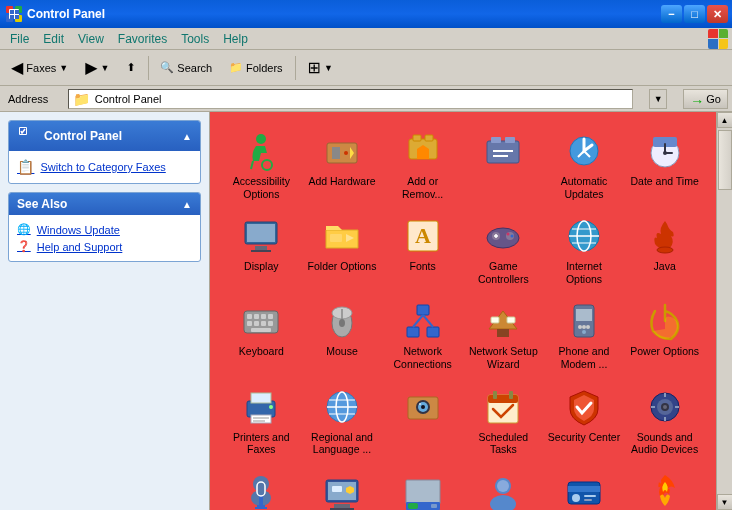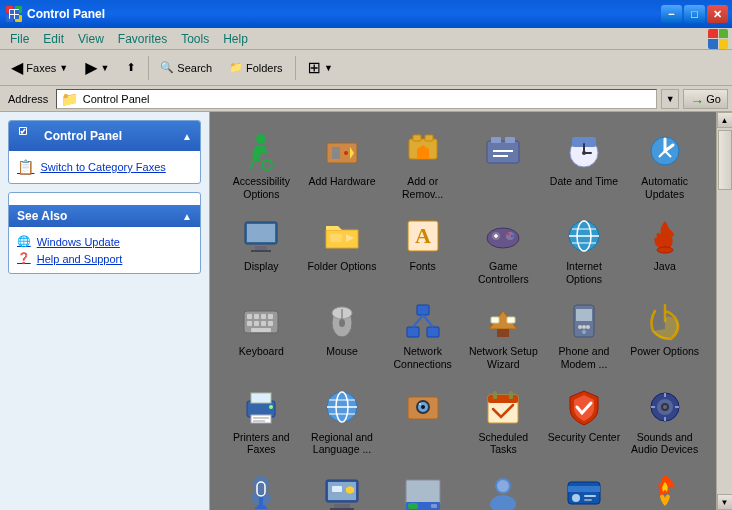--- a/index.html
+++ b/index.html
@@ -39,21 +39,21 @@
     .toolbar-btn {
       display: flex; align-items: center; gap: 3px; padding: 3px 6px;
       background: transparent; border: 1px solid transparent; cursor: pointer;
       font-size: 11px; color: #000; border-radius: 2px; height: 28px;
     }
     .toolbar-sep { width: 1px; height: 24px; background: #aca899; margin: 0 2px; }
 
     
     .address-bar {
       background: #d4d0c8; border-bottom: 1px solid #aca899;
-      height: 26px; display: flex; align-items: center; padding: 2px 4px; gap: 4px;
+      height: 26px; display: flex; align-items: center; padding: 2px 4px; gap: 16px;
     }
     .address-label { font-size: 11px; color: #000; padding: 0 4px; }
     .address-field {
       flex: 1; height: 20px; background: white; border: 1px inset #aca899;
       display: flex; align-items: center; padding: 0 4px; font-size: 11px; gap: 4px;
     }
     .address-dropdown {
       width: 18px; height: 20px; background: #d4d0c8; border: 1px solid #aca899;
       display: flex; align-items: center; justify-content: center; cursor: pointer; font-size: 9px;
     }
@@ -84,25 +84,25 @@
     .panel-chevron { font-size: 10px; cursor: pointer; }
     .panel-body { padding: 6px 8px; }
     .panel-link {
       display: flex; align-items: center; gap: 6px; color: #0033cc; text-decoration: underline;
       cursor: pointer; padding: 2px 0; font-size: 11px;
     }
     .see-also-section { margin-top: 4px; }
     .see-also-header {
       background: linear-gradient(to bottom, #3a7bd5, #2860c0);
       color: white; padding: 4px 8px; font-size: 12px; font-weight: bold;
-      display: flex; align-items: center; justify-content: space-between; cursor: pointer; margin-top: 12px;
-    }
-
-    
-    .right-content { flex: 1; overflow-y: auto; background: #737373; padding: 8px 8px; position: relative; }
+      display: flex; align-items: center; justify-content: space-between; cursor: pointer;
+    }
+
+    
+    .right-content { flex: 1; overflow-y: auto; background: #ef4444; padding: 8px 8px; position: relative; }
     .scrollbar-track {
       width: 16px; background: #d4d0c8; border-left: 1px solid #aca899;
       display: flex; flex-direction: column; align-items: center;
     }
     .scroll-btn {
       width: 16px; height: 16px; background: linear-gradient(to bottom, #e8e4dc, #c8c4bc);
       border: 1px solid #aca899; display: flex; align-items: center; justify-content: center;
       cursor: pointer; font-size: 8px;
     }
     .scroll-thumb {
@@ -305,37 +305,37 @@
                 <rect x="4" y="10" width="32" height="22" rx="2" fill="#6677aa" stroke="#445588"></rect>
                 <rect x="8" y="6" width="10" height="6" rx="1" fill="#8899cc"></rect>
                 <rect x="22" y="6" width="10" height="6" rx="1" fill="#8899cc"></rect>
                 <path d="M10 20 L30 20 M10 25 L25 25" stroke="white" stroke-width="2"></path>
               </svg>
             </div>
           </div>
           <div class="icon-item">
             <div class="icon-img">
               <svg viewBox="0 0 40 40" width="40" height="40">
+                <circle cx="20" cy="20" r="14" fill="#4499dd" stroke="#2277bb" stroke-width="1"></circle>
+                <path d="M20 8 L20 20 L28 14" stroke="white" stroke-width="3" fill="none" stroke-linecap="round"></path>
+                <path d="M14 26 L20 20 L26 26" stroke="white" stroke-width="2" fill="none"></path>
+              </svg>
+            </div>
+            <div class="icon-label">Automatic Updates</div>
+          </div>
+          <div class="icon-item">
+            <div class="icon-img">
+              <svg viewBox="0 0 40 40" width="40" height="40">
                 <circle cx="20" cy="22" r="14" fill="#eef" stroke="#8899bb" stroke-width="1"></circle>
                 <rect x="8" y="6" width="24" height="10" rx="2" fill="#6688cc"></rect>
                 <path d="M20 22 L20 13 M20 22 L27 22" stroke="#334" stroke-width="2" stroke-linecap="round"></path>
                 <circle cx="20" cy="22" r="2" fill="#334"></circle>
               </svg>
             </div>
             <div class="icon-label">Date and Time</div>
-          </div>
-          <div class="icon-item">
-            <div class="icon-img">
-              <svg viewBox="0 0 40 40" width="40" height="40">
-                <circle cx="20" cy="20" r="14" fill="#4499dd" stroke="#2277bb" stroke-width="1"></circle>
-                <path d="M20 8 L20 20 L28 14" stroke="white" stroke-width="3" fill="none" stroke-linecap="round"></path>
-                <path d="M14 26 L20 20 L26 26" stroke="white" stroke-width="2" fill="none"></path>
-              </svg>
-            </div>
-            <div class="icon-label">Automatic Updates</div>
           </div>
           <div class="icon-item">
             <div class="icon-img">
               <svg viewBox="0 0 40 40" width="40" height="40">
                 <rect x="4" y="6" width="32" height="22" rx="2" fill="#336699" stroke="#224477"></rect>
                 <rect x="6" y="8" width="28" height="18" fill="#88aacc"></rect>
                 <rect x="14" y="30" width="12" height="4" fill="#667"></rect>
                 <rect x="10" y="34" width="20" height="2" fill="#445"></rect>
               </svg>
             </div>

